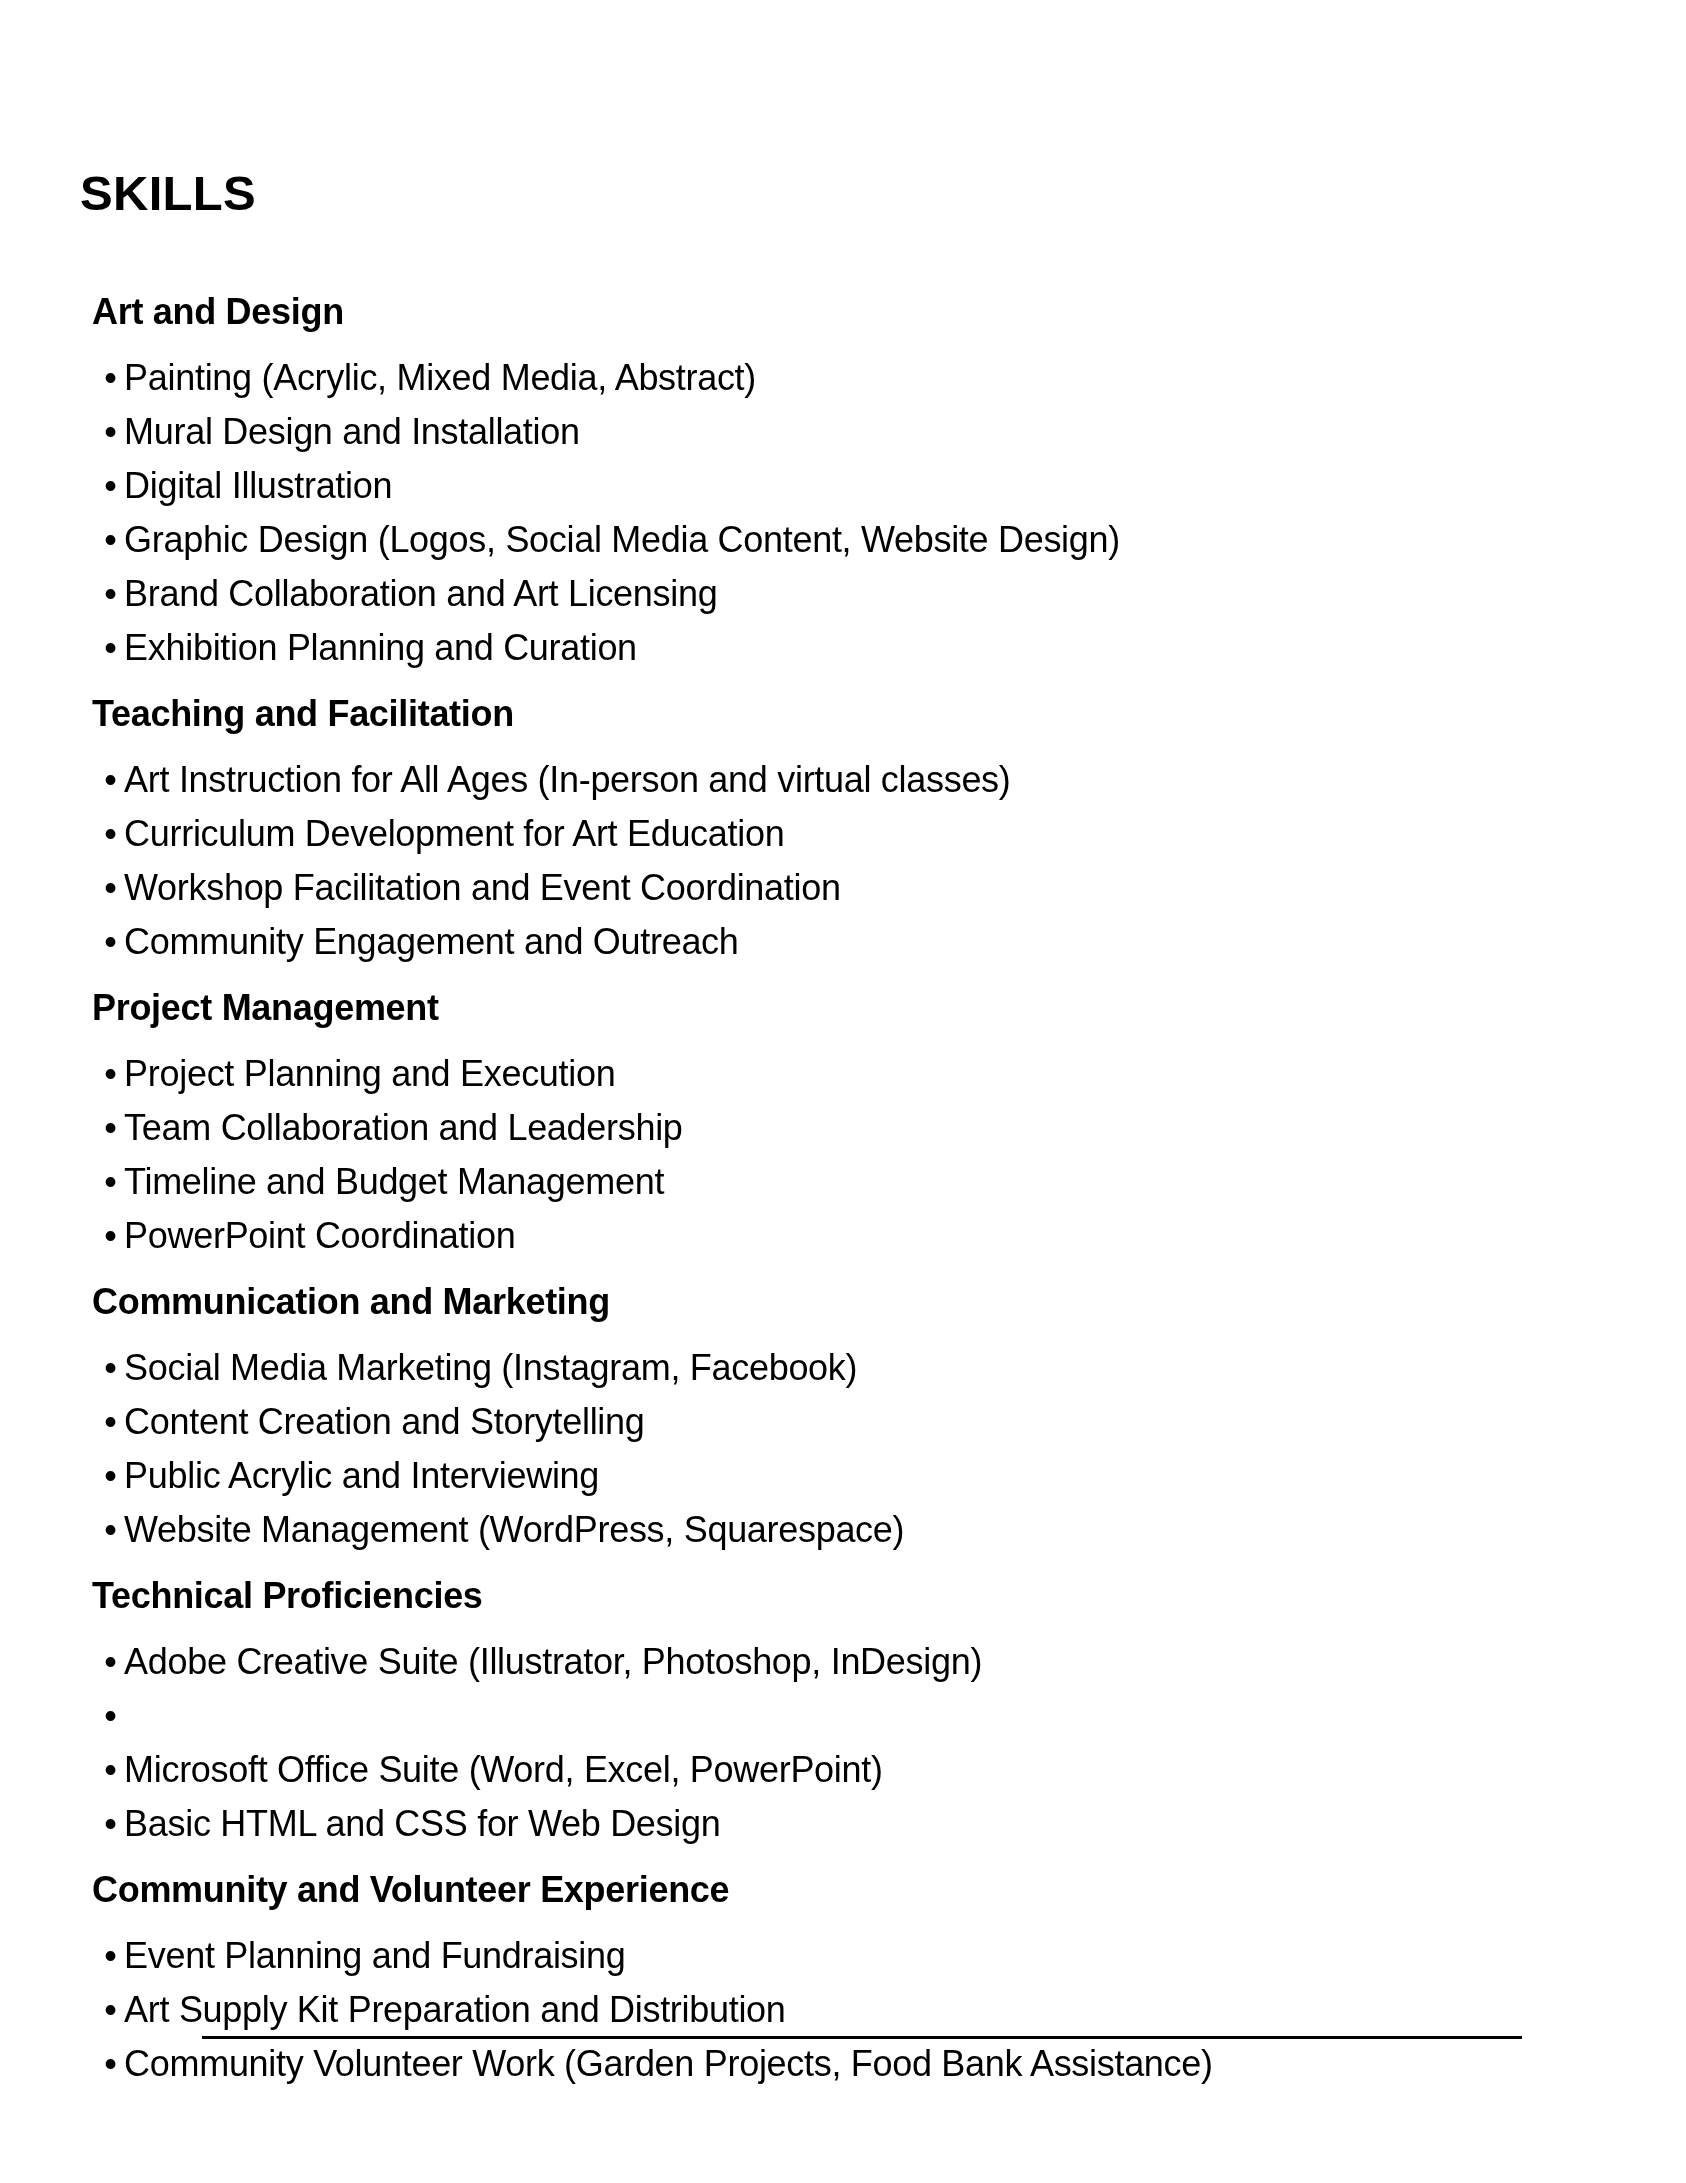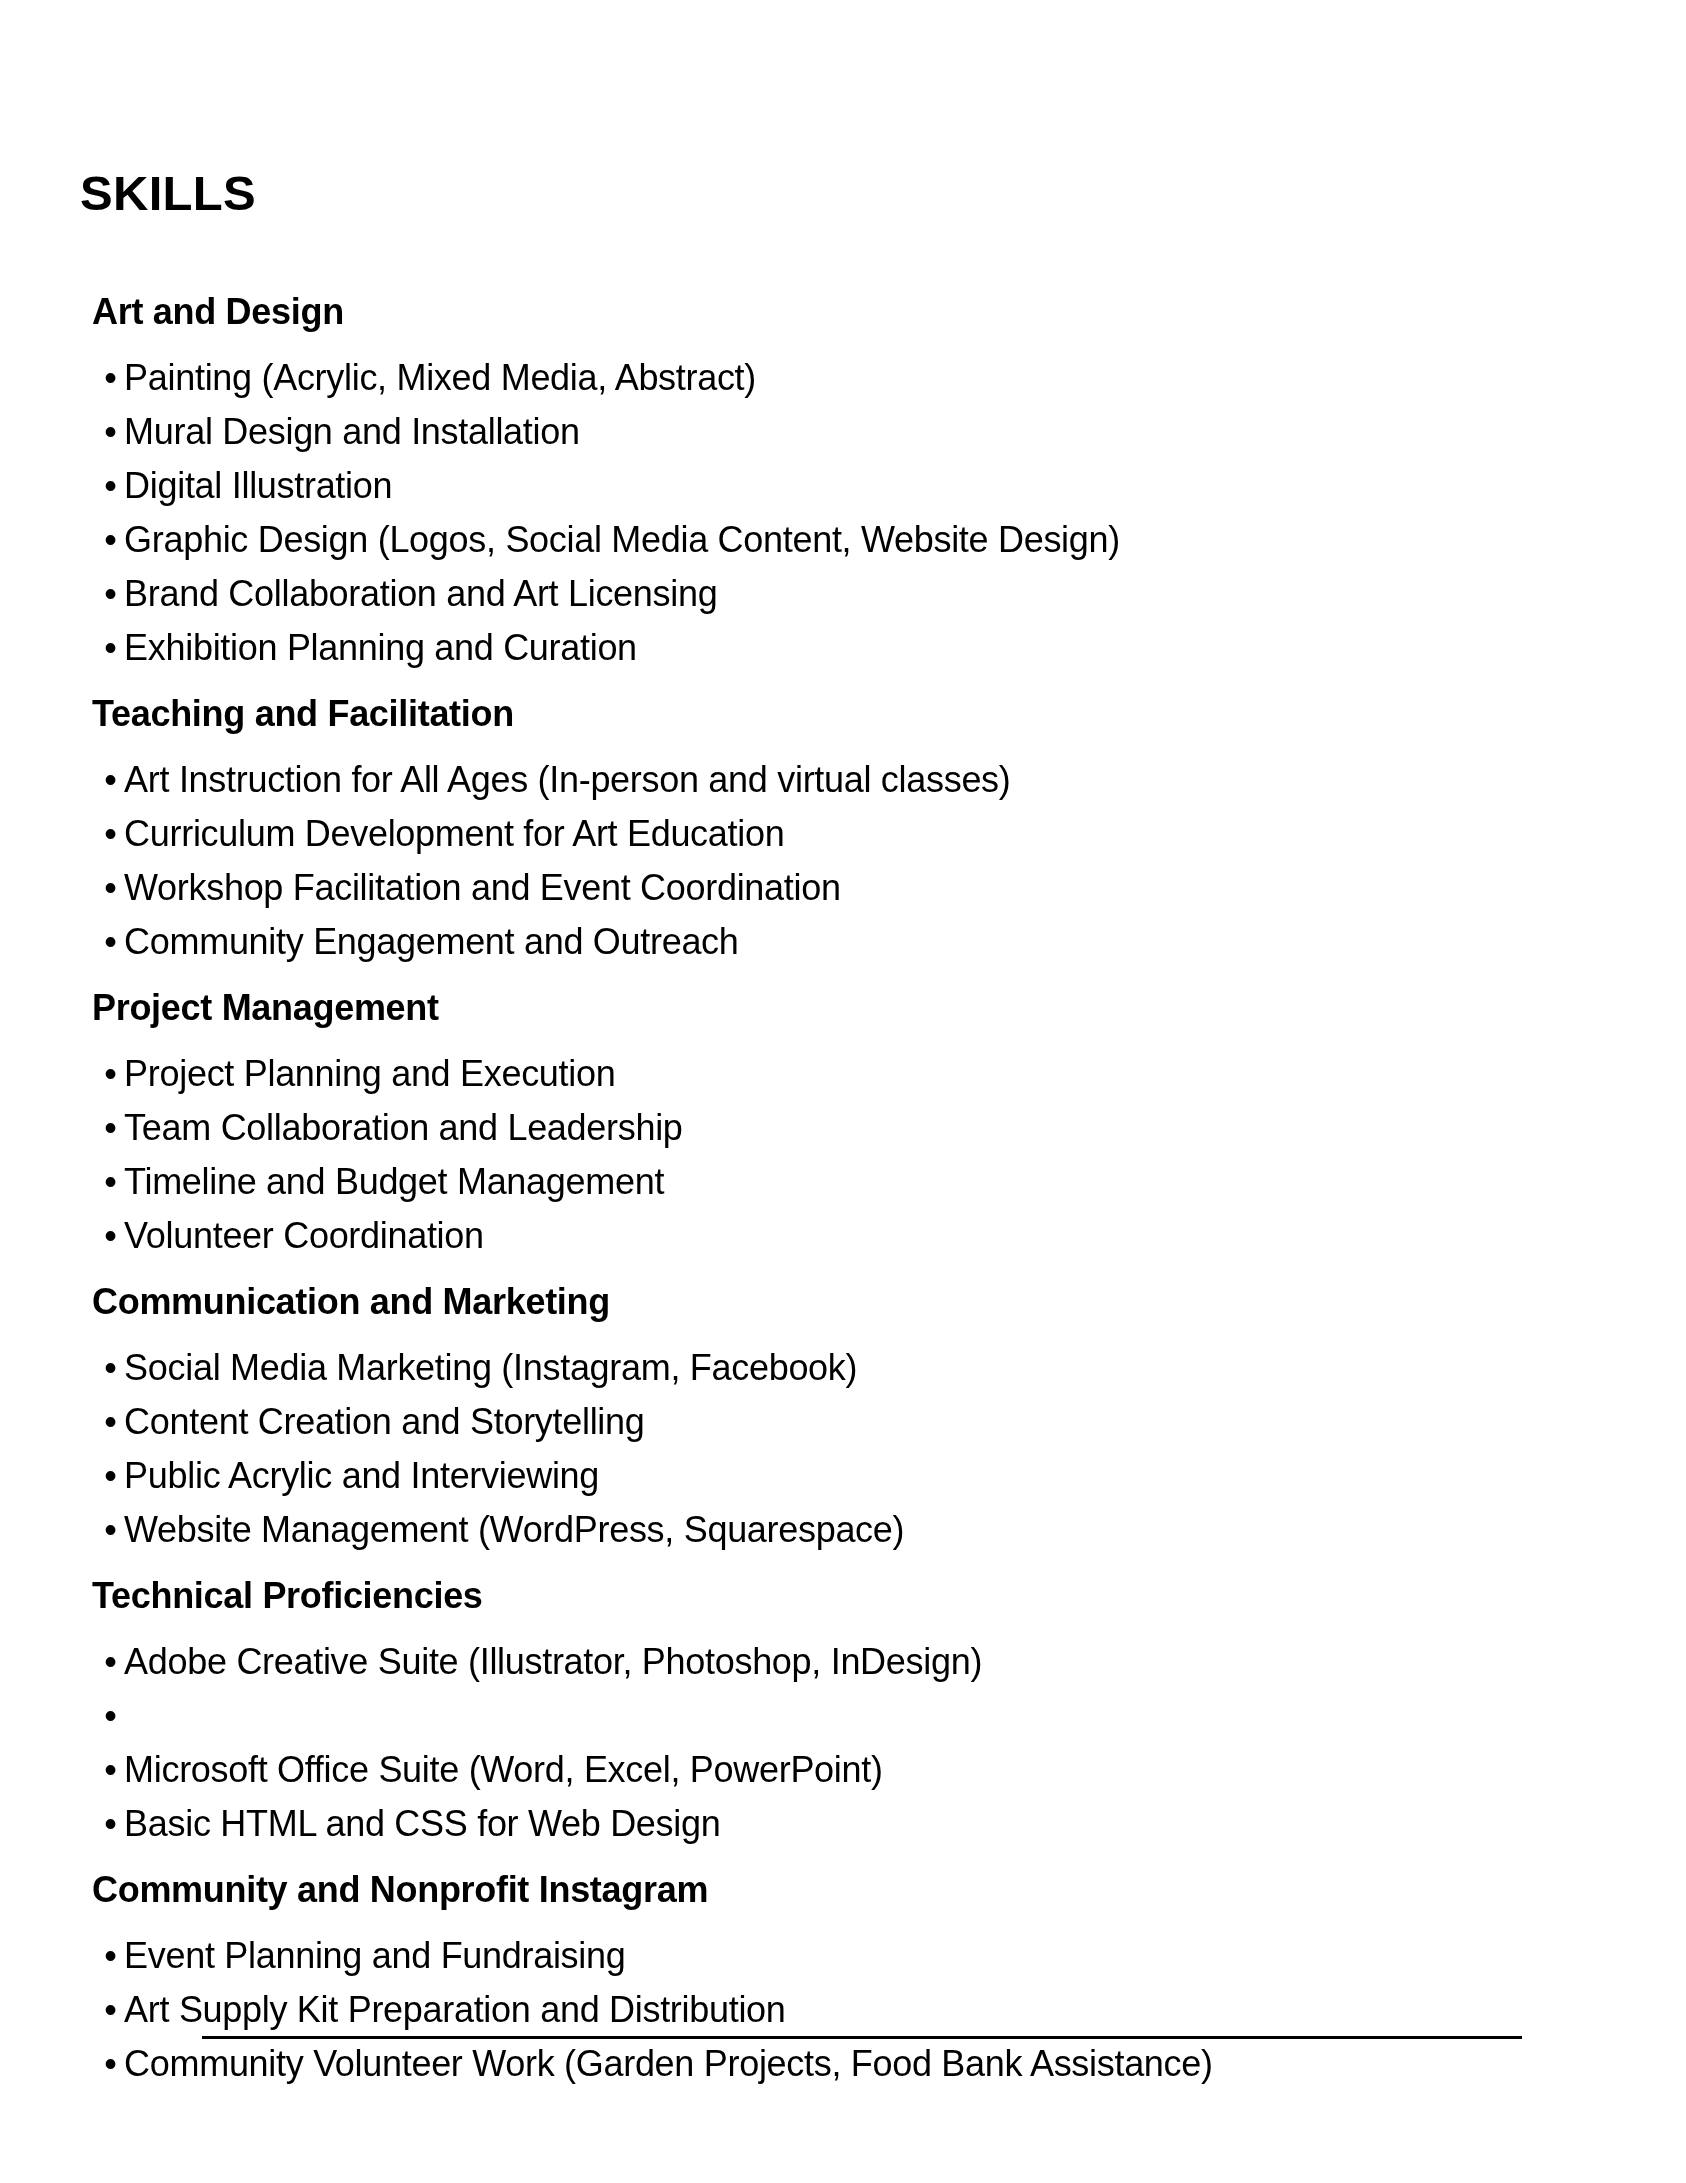--- a/index.html
+++ b/index.html
@@ -131,21 +131,21 @@
       <li>
         <span class="bullet">•</span>
         <span class="item-text">Team Collaboration and Leadership</span>
       </li>
       <li>
         <span class="bullet">•</span>
         <span class="item-text">Timeline and Budget Management</span>
       </li>
       <li>
         <span class="bullet">•</span>
-        <span class="item-text">Volunteer Coordination</span>
+        <span class="item-text">PowerPoint Coordination</span>
       </li>
     </ul>
 
     <h2 class="section-heading">Communication and Marketing</h2>
     <ul class="skills-list">
       <li>
         <span class="bullet">•</span>
         <span class="item-text">Social Media Marketing (Instagram, Facebook)</span>
       </li>
       <li>
@@ -174,21 +174,21 @@
       <li>
         <span class="bullet">•</span>
         <span class="item-text">Microsoft Office Suite (Word, Excel, PowerPoint)</span>
       </li>
       <li>
         <span class="bullet">•</span>
         <span class="item-text">Basic HTML and CSS for Web Design</span>
       </li>
     </ul>
 
-    <h2 class="section-heading">Community and Nonprofit Instagram</h2>
+    <h2 class="section-heading">Community and Volunteer Experience</h2>
     <ul class="skills-list">
       <li>
         <span class="bullet">•</span>
         <span class="item-text">Event Planning and Fundraising</span>
       </li>
       <li>
         <span class="bullet">•</span>
         <span class="item-text">Art Supply Kit Preparation and Distribution</span>
       </li>
       <li>

